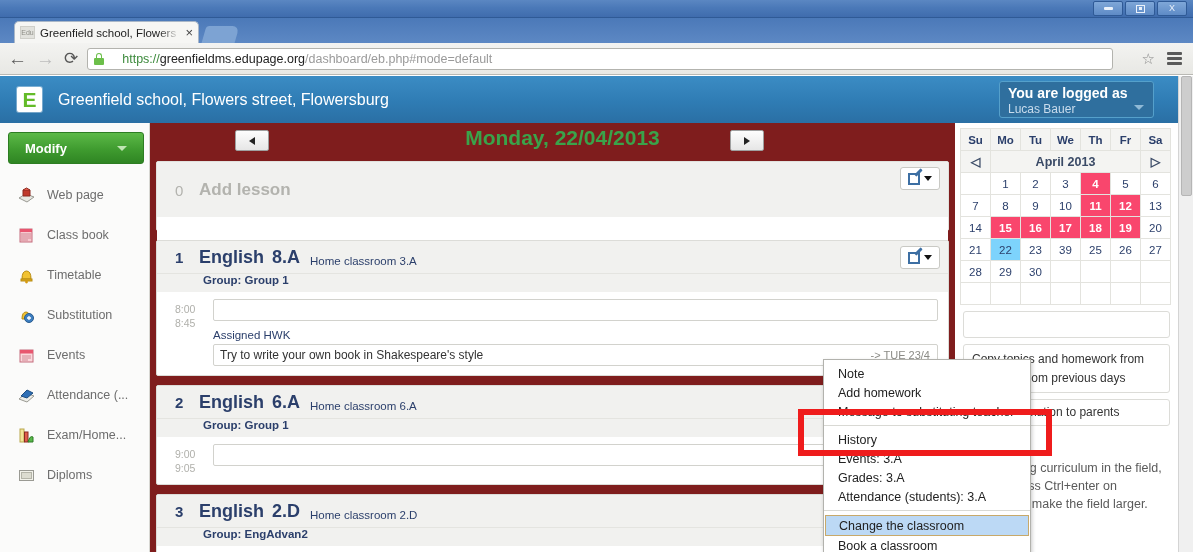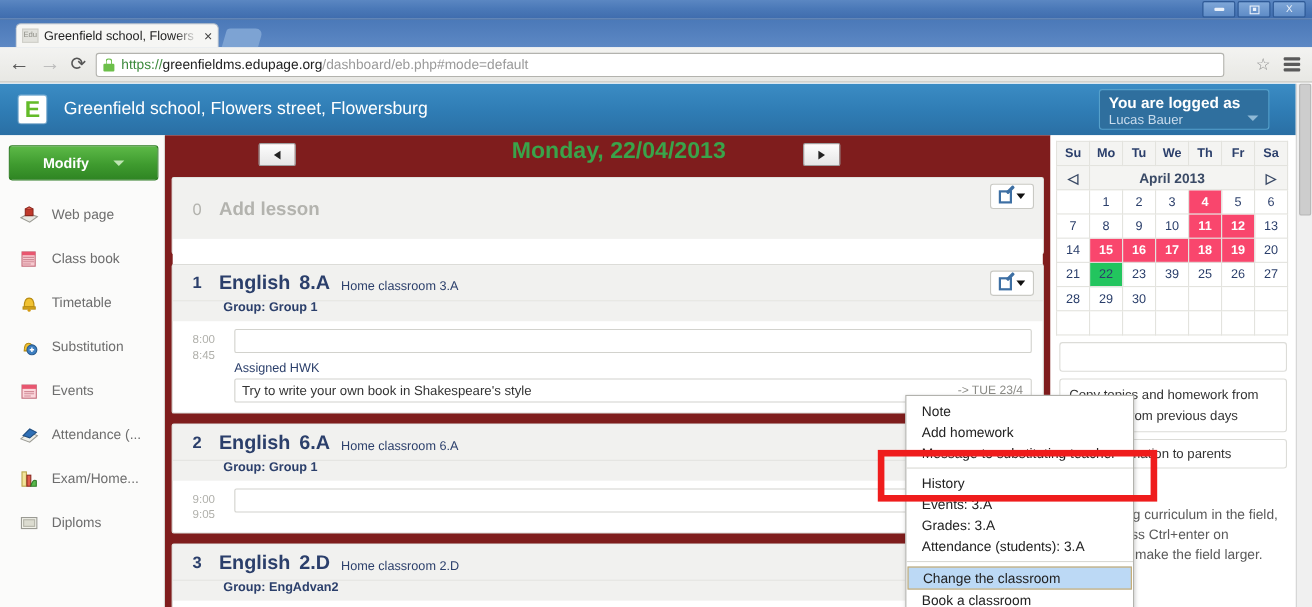--- a/index.html
+++ b/index.html
@@ -65,21 +65,21 @@
     background: linear-gradient(to bottom,#f3f3f1 0%,#e8e8e4 100%);
     border-bottom:1px solid #b9b9b4;
     display:flex; align-items:center; padding:0 8px; gap:9px;
   }
   .nav-ico { font-size:19px; color:#5b5b5b; line-height:1; cursor:pointer; }
   .nav-ico.dim { color:#bdbdbd; }
   .nav-ico.reload { font-size:17px; color:#555; }
   .omnibox {
     flex:1; height:22px; background:#fff;
     border:1px solid #b3b3ae; border-radius:3px;
-    display:flex; align-items:center; padding:0 6px; gap:6px; margin-right:20px;
+    display:flex; align-items:center; padding:0 6px; gap:18px; margin-right:20px;
   }
   .lock { width:10px; height:12px; position:relative; flex:0 0 auto;}
   .lock .body { position:absolute; bottom:0; width:10px;height:7px; background:#6cbf4a; border-radius:1px;}
   .lock .shk { position:absolute; top:0; left:2px; width:6px;height:6px;border:1.5px solid #6cbf4a;border-bottom:none;border-radius:3px 3px 0 0;}
   .url { font-size:12.5px; white-space:nowrap; }
   .url .scheme { color:#3c8a3c; }
   .url .host { color:#222; }
   .url .path { color:#9a9a9a; }
   .star { font-size:15px; color:#8a8a8a; cursor:pointer; }
   .hamburger { display:flex; flex-direction:column; gap:2.5px; cursor:pointer; padding:0 3px;}
@@ -119,21 +119,21 @@
 
   
   .sidebar {
     position:absolute; left:0; top:47px; width:150px; height:429px;
     background:#fbfbfa; border-right:1px solid #d7d7d2;
   }
   .modify-btn {
     position:absolute; left:8px; top:9px; width:136px; height:32px;
     background: linear-gradient(to bottom,#5cb947 0%,#3f9b2f 55%,#2f8523 100%);
     border:1px solid #2d7d22; border-radius:3px;
-    display:flex; align-items:center; padding:0 30px;
+    display:flex; align-items:center; padding:0 16px;
     color:#fff; font-size:13px; font-weight:bold;
   }
   .modify-btn .caret { margin-left:auto; width:0;height:0;border-left:5px solid transparent;border-right:5px solid transparent;border-top:5px solid #bfe5b3;}
   .side-list { position:absolute; left:0; top:52px; width:150px; }
   .side-item { display:flex; align-items:center; height:40px; padding-left:18px; gap:12px; cursor:pointer;}
   .side-ico { width:17px;height:17px; flex:0 0 auto; display:block;}
   .side-label { font-size:12.5px; color:#6d6d6d; white-space:nowrap;}
 
   
   .main {
@@ -202,21 +202,21 @@
   }
   .cal {
     margin:5px 5px 0 5px; width:211px; border:1px solid #d5d5d0; background:#fff;
     border-collapse:collapse; table-layout:fixed;
   }
   .cal td, .cal th { border:1px solid #e3e3de; text-align:center; font-size:11.5px; color:#2b3f6b; height:22px; }
   .cal thead th { background:#f4f4f2; font-weight:bold; }
   .cal .cal-title td { background:#f4f4f2; font-weight:bold; font-size:12.5px; color:#3a4a66; }
   .cal .navcell { width:26px; color:#c0c0ba; font-size:12px; }
   .cal td.hi { background:#f9466d; color:#fff; font-weight:bold; }
-  .cal td.sel { background:#22c55e; color:#2b3f6b; }
+  .cal td.sel { background:#7dd3fc; color:#2b3f6b; }
   .cal td.empty { background:#fff; }
   .rc-box {
     margin:6px 8px 0 8px; border:1px solid #dcdcd8; border-radius:3px;
     min-height:27px; font-size:12px; color:#333; padding:5px 8px;
   }
   .rc-box.tall { min-height:48px; line-height:1.55; }
   .rc-tip-title { margin:9px 8px 0 8px; font-size:19px; font-weight:bold; color:#2b2b2b;}
   .rc-tip-text { margin:2px 8px 0 8px; font-size:12.5px; color:#5a5a5a; line-height:1.45;}
 
   

